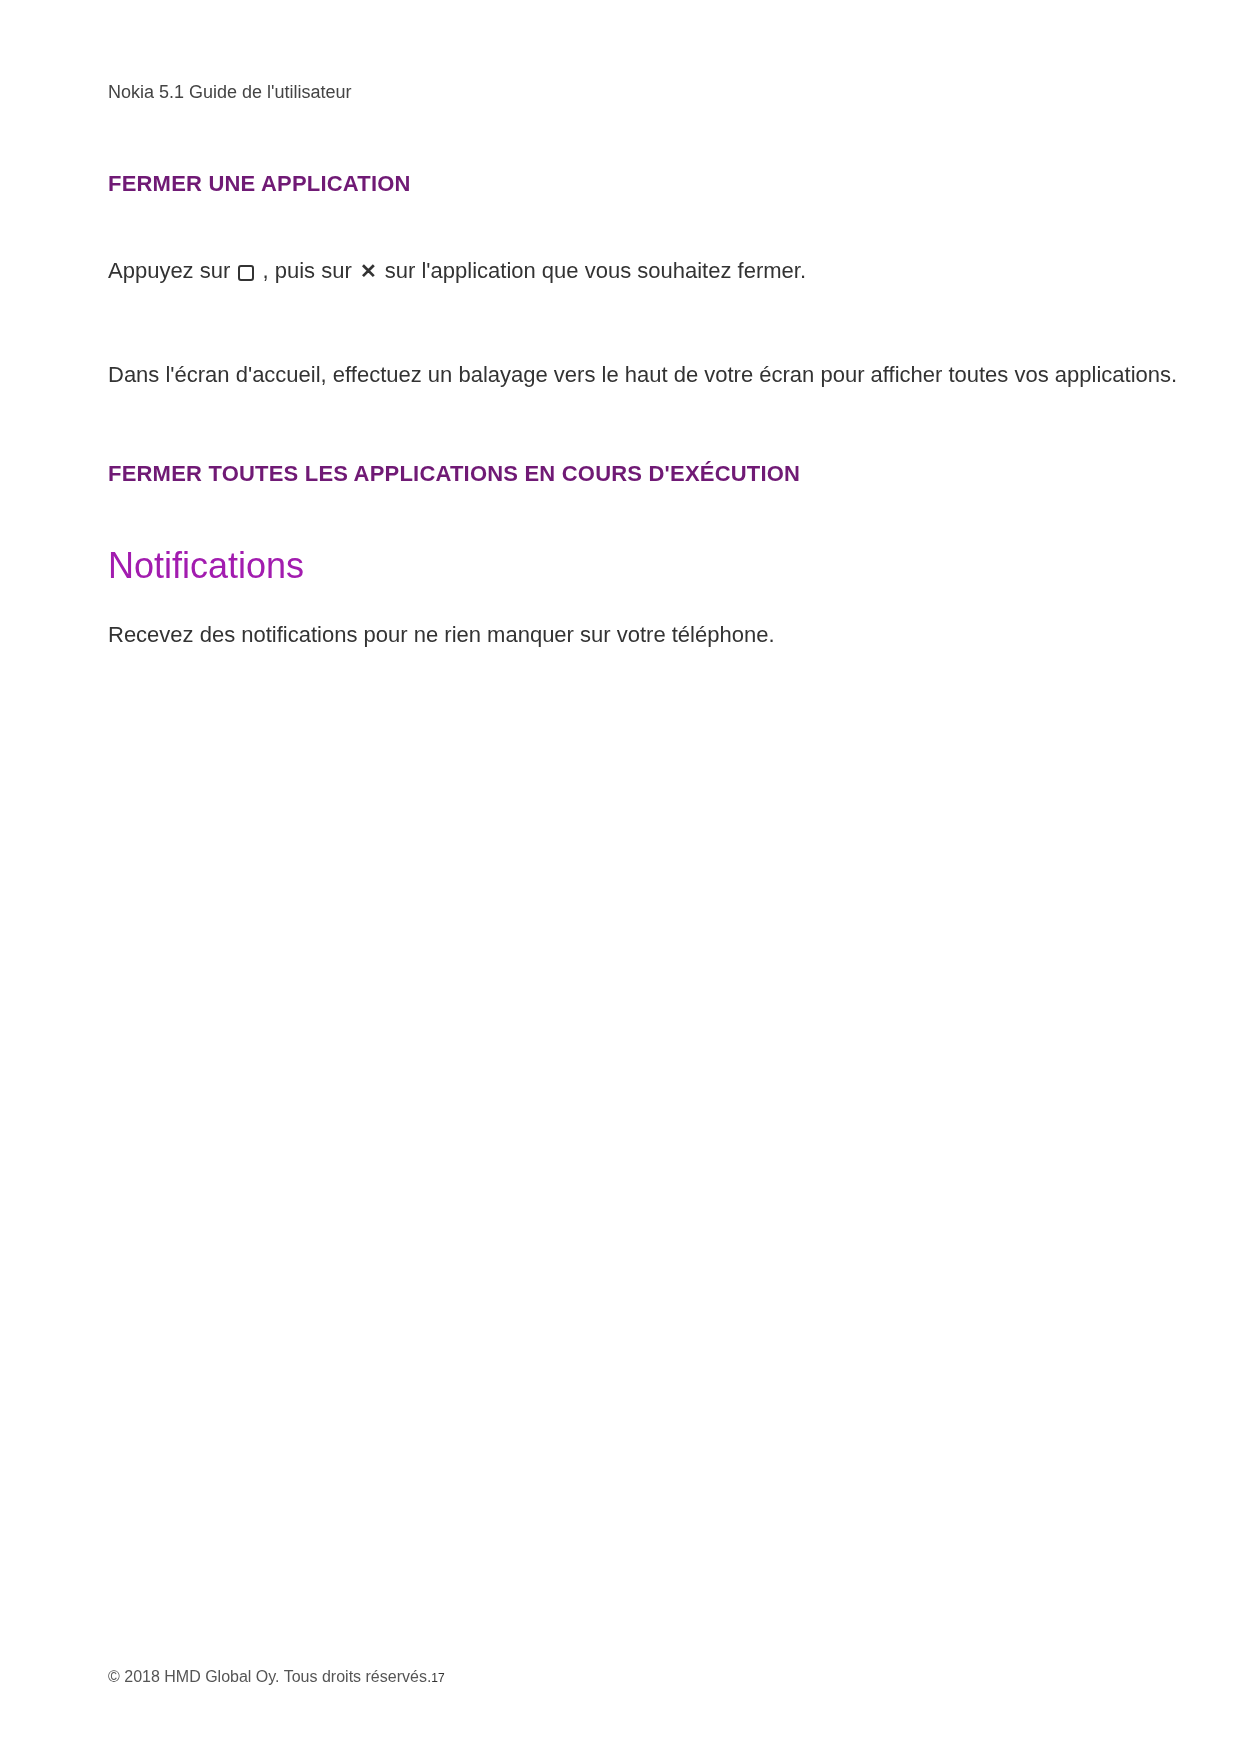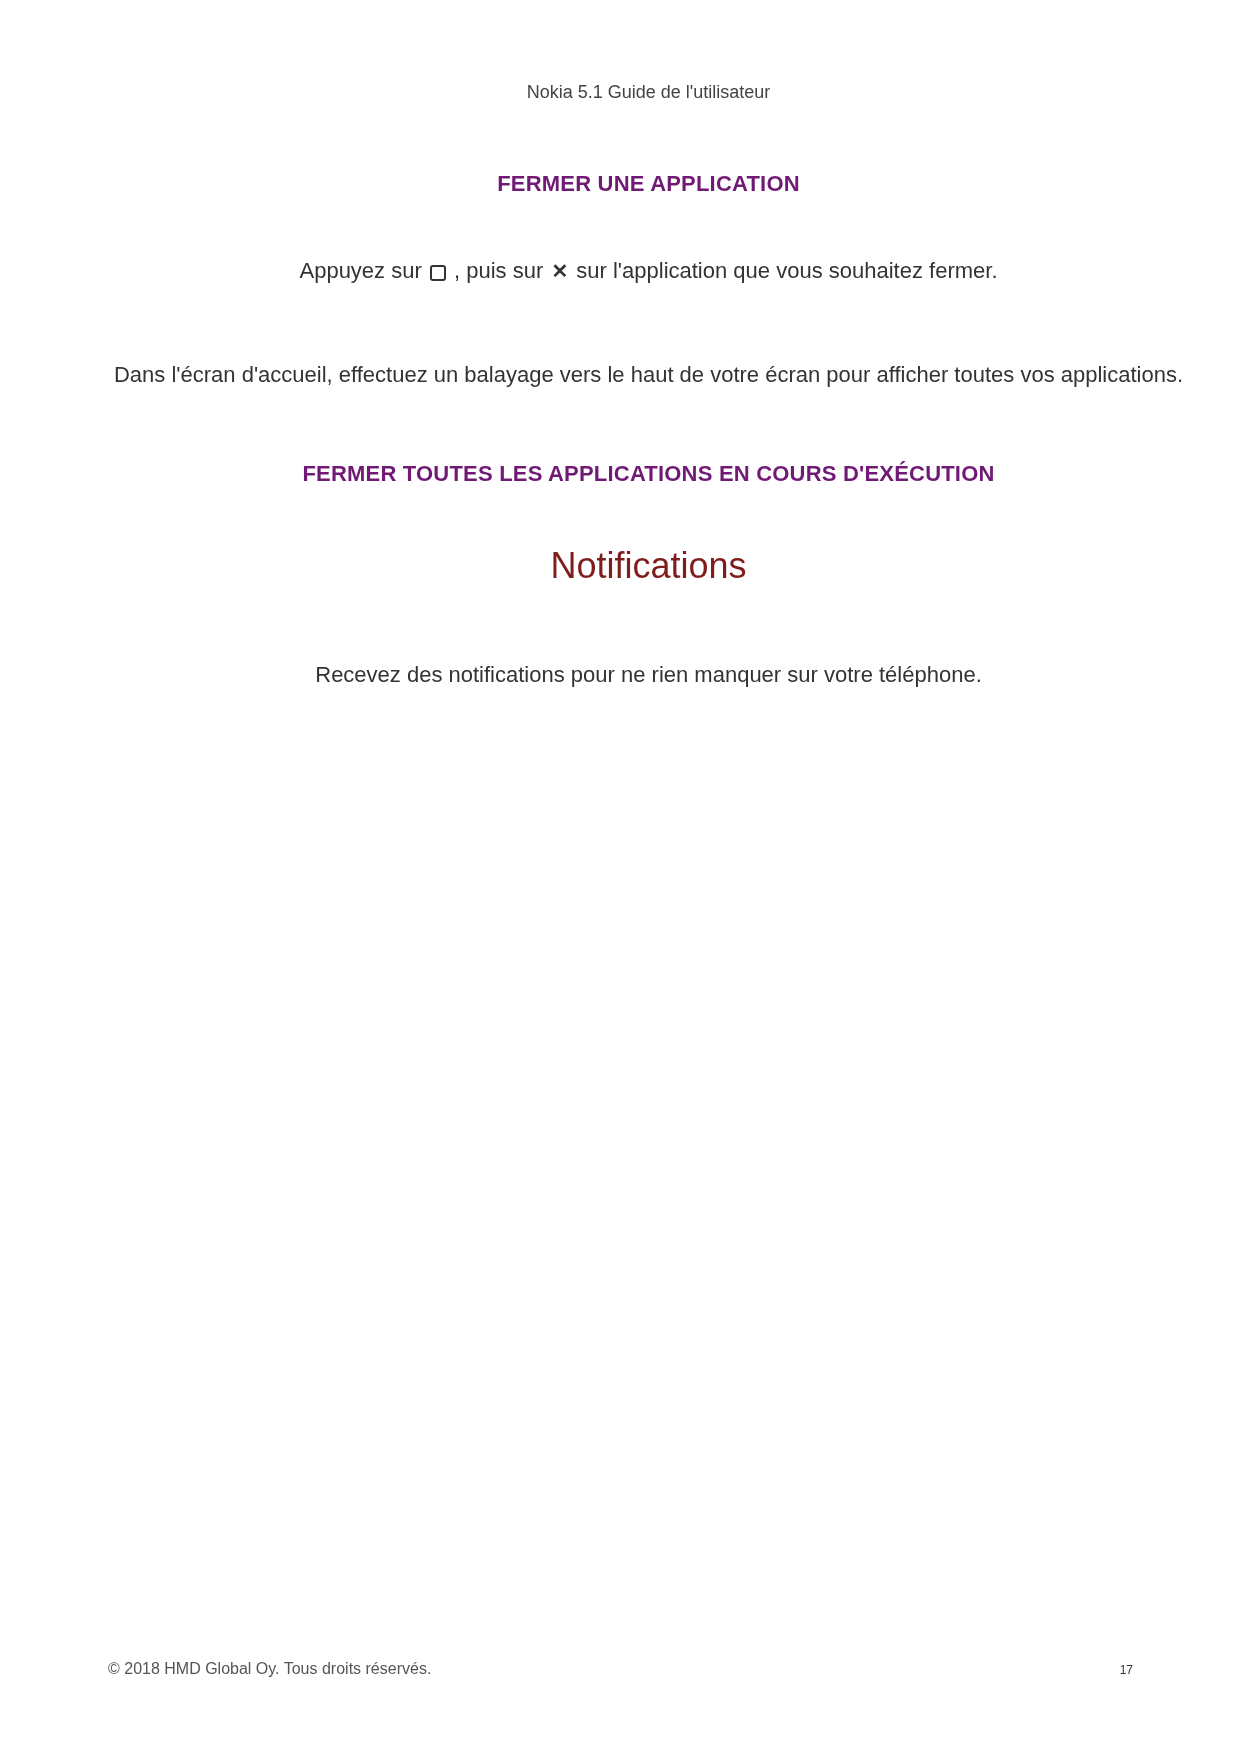--- a/index.html
+++ b/index.html
@@ -10,21 +10,20 @@
     body {
       width: 1241px;
       height: 1754px;
       background: #ffffff;
       font-family: -apple-system, BlinkMacSystemFont, "Segoe UI", Arial, sans-serif;
       position: relative;
       color: #222;
     }
     .page {
       padding: 82px 52px 0 108px;
-      text-align: center;
     }
     .header-title {
       font-size: 18px;
       color: #444;
       font-weight: 400;
       margin-bottom: 68px;
     }
     .section-heading {
       font-size: 22px;
       font-weight: 700;
@@ -58,31 +57,30 @@
       vertical-align: 0;
       line-height: 1;
     }
     .ui-label {
       color: #555;
       letter-spacing: 0.3px;
     }
     .h1 {
       font-size: 36px;
       font-weight: 400;
-      color: #7f1d1d;
+      color: #a21caf;
       margin-top: 20px;
-      margin-bottom: 72px;
+      margin-bottom: 32px;
     }
     .footer {
       position: absolute;
-      bottom: 76px;
+      bottom: 68px;
       left: 108px;
       right: 108px;
       display: flex;
-      justify-content: space-between;
       align-items: baseline;
       font-size: 16px;
       color: #555;
       margin-top: 17px;
     }
     .page-num {
       font-size: 12px;
       color: #333;
     }
     .spacer-block {

